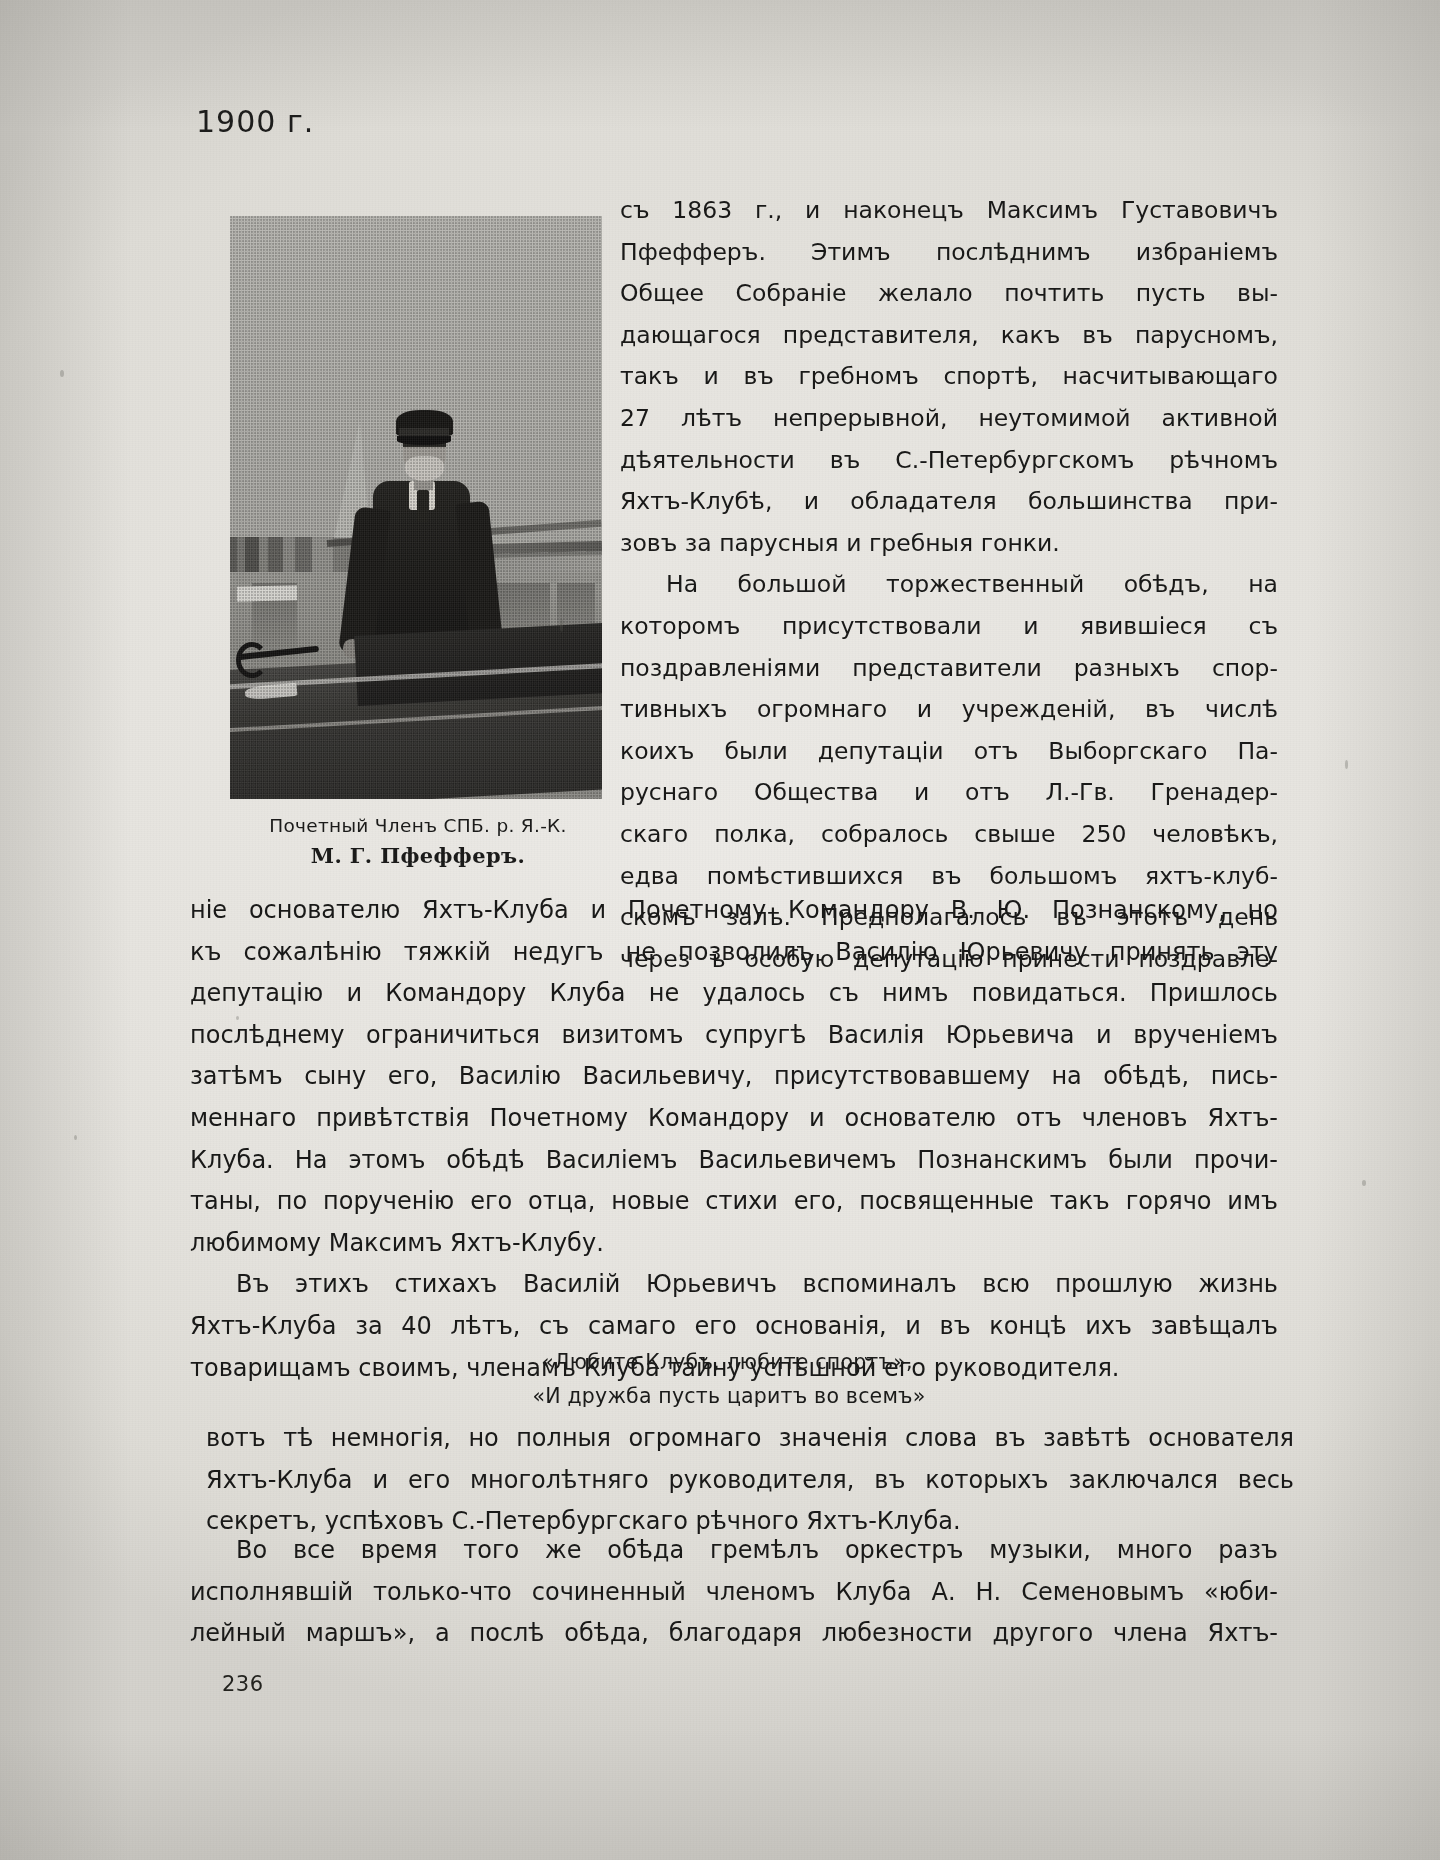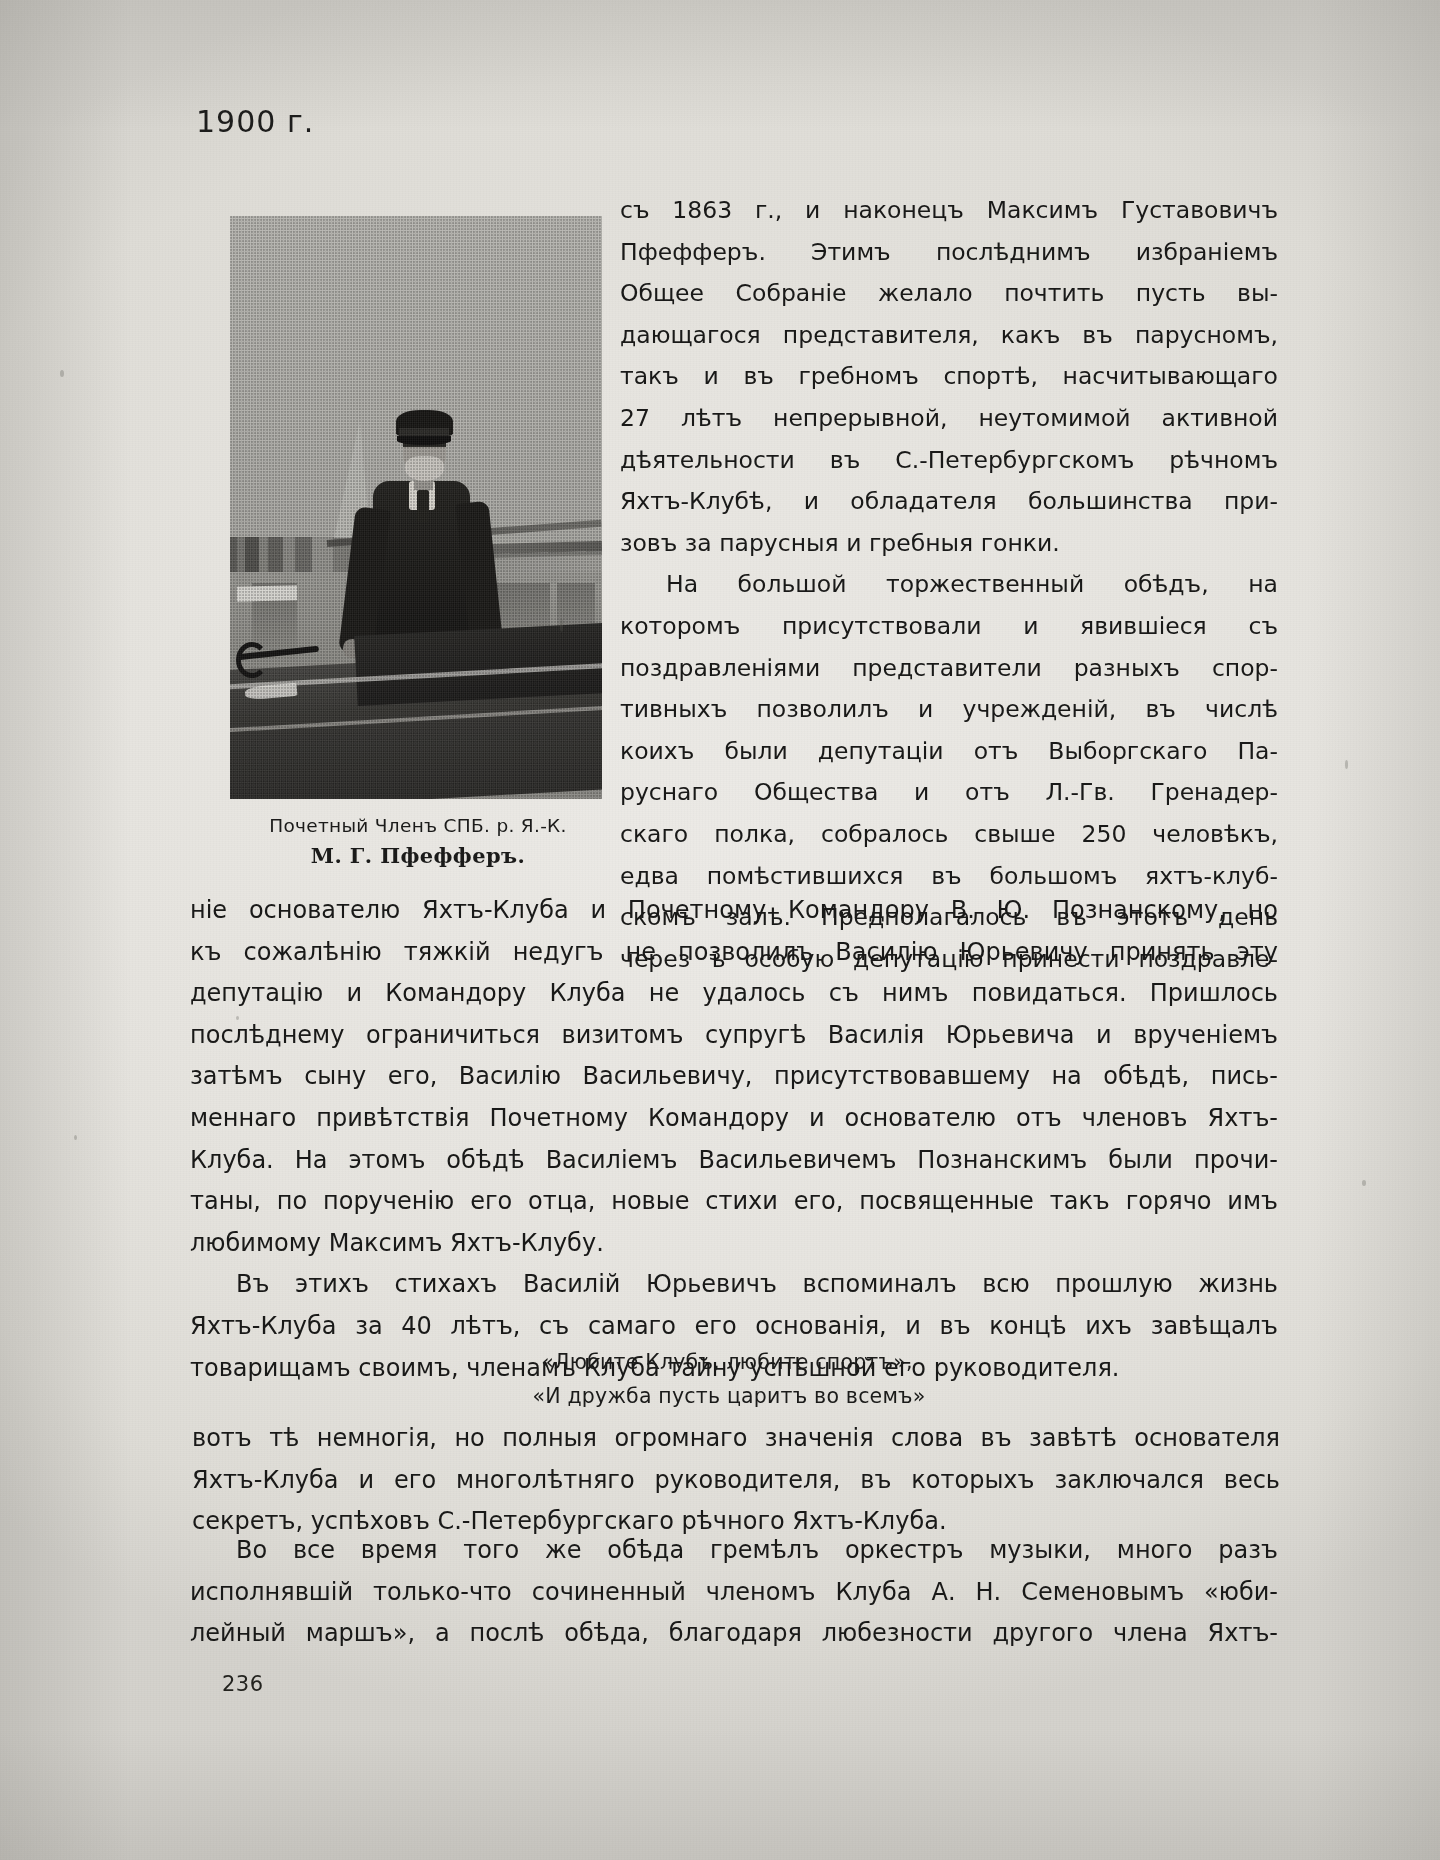--- a/index.html
+++ b/index.html
@@ -369,21 +369,21 @@
     font-size: 20.5px;
     line-height: 34px;
     letter-spacing: .2px;
   }
   .verse-line.v1 { margin-left: -14px; }
   .verse-line.v2 { margin-left: -10px; }
 
   
   #block-full2 {
     position: absolute;
-    left: 192px;
+    left: 206px;
     top: 1418px;
     width: 1088px;
     color: #191918;
   }
   #block-full3 {
     position: absolute;
     left: 190px;
     top: 1530px;
     width: 1088px;
     color: #191918;
@@ -477,21 +477,21 @@
           <span class="ln">такъ и въ гребномъ спортѣ, насчитывающаго</span>
           <span class="ln">27 лѣтъ непрерывной, неутомимой активной</span>
           <span class="ln">дѣятельности въ С.-Петербургскомъ рѣчномъ</span>
           <span class="ln">Яхтъ-Клубѣ, и обладателя большинства при-</span>
           <span class="ln last">зовъ за парусныя и гребныя гонки.</span>
         </p>
         <p class="para">
           <span class="ln" style="padding-left: 46px;">На большой торжественный обѣдъ, на</span>
           <span class="ln">которомъ присутствовали и явившіеся съ</span>
           <span class="ln">поздравленіями представители разныхъ спор-</span>
-          <span class="ln">тивныхъ позволилъ и учрежденій, въ числѣ</span>
+          <span class="ln">тивныхъ огромнаго и учрежденій, въ числѣ</span>
           <span class="ln">коихъ были депутаціи отъ Выборгскаго Па-</span>
           <span class="ln">руснаго Общества и отъ Л.-Гв. Гренадер-</span>
           <span class="ln">скаго полка, собралось свыше 250 человѣкъ,</span>
           <span class="ln">едва помѣстившихся въ большомъ яхтъ-клуб-</span>
           <span class="ln">скомъ залѣ. Предполагалось въ этотъ день</span>
           <span class="ln">через ъ особую депутацію принести поздравле-</span>
         </p>
       </div>
 
     <div id="block-full">

